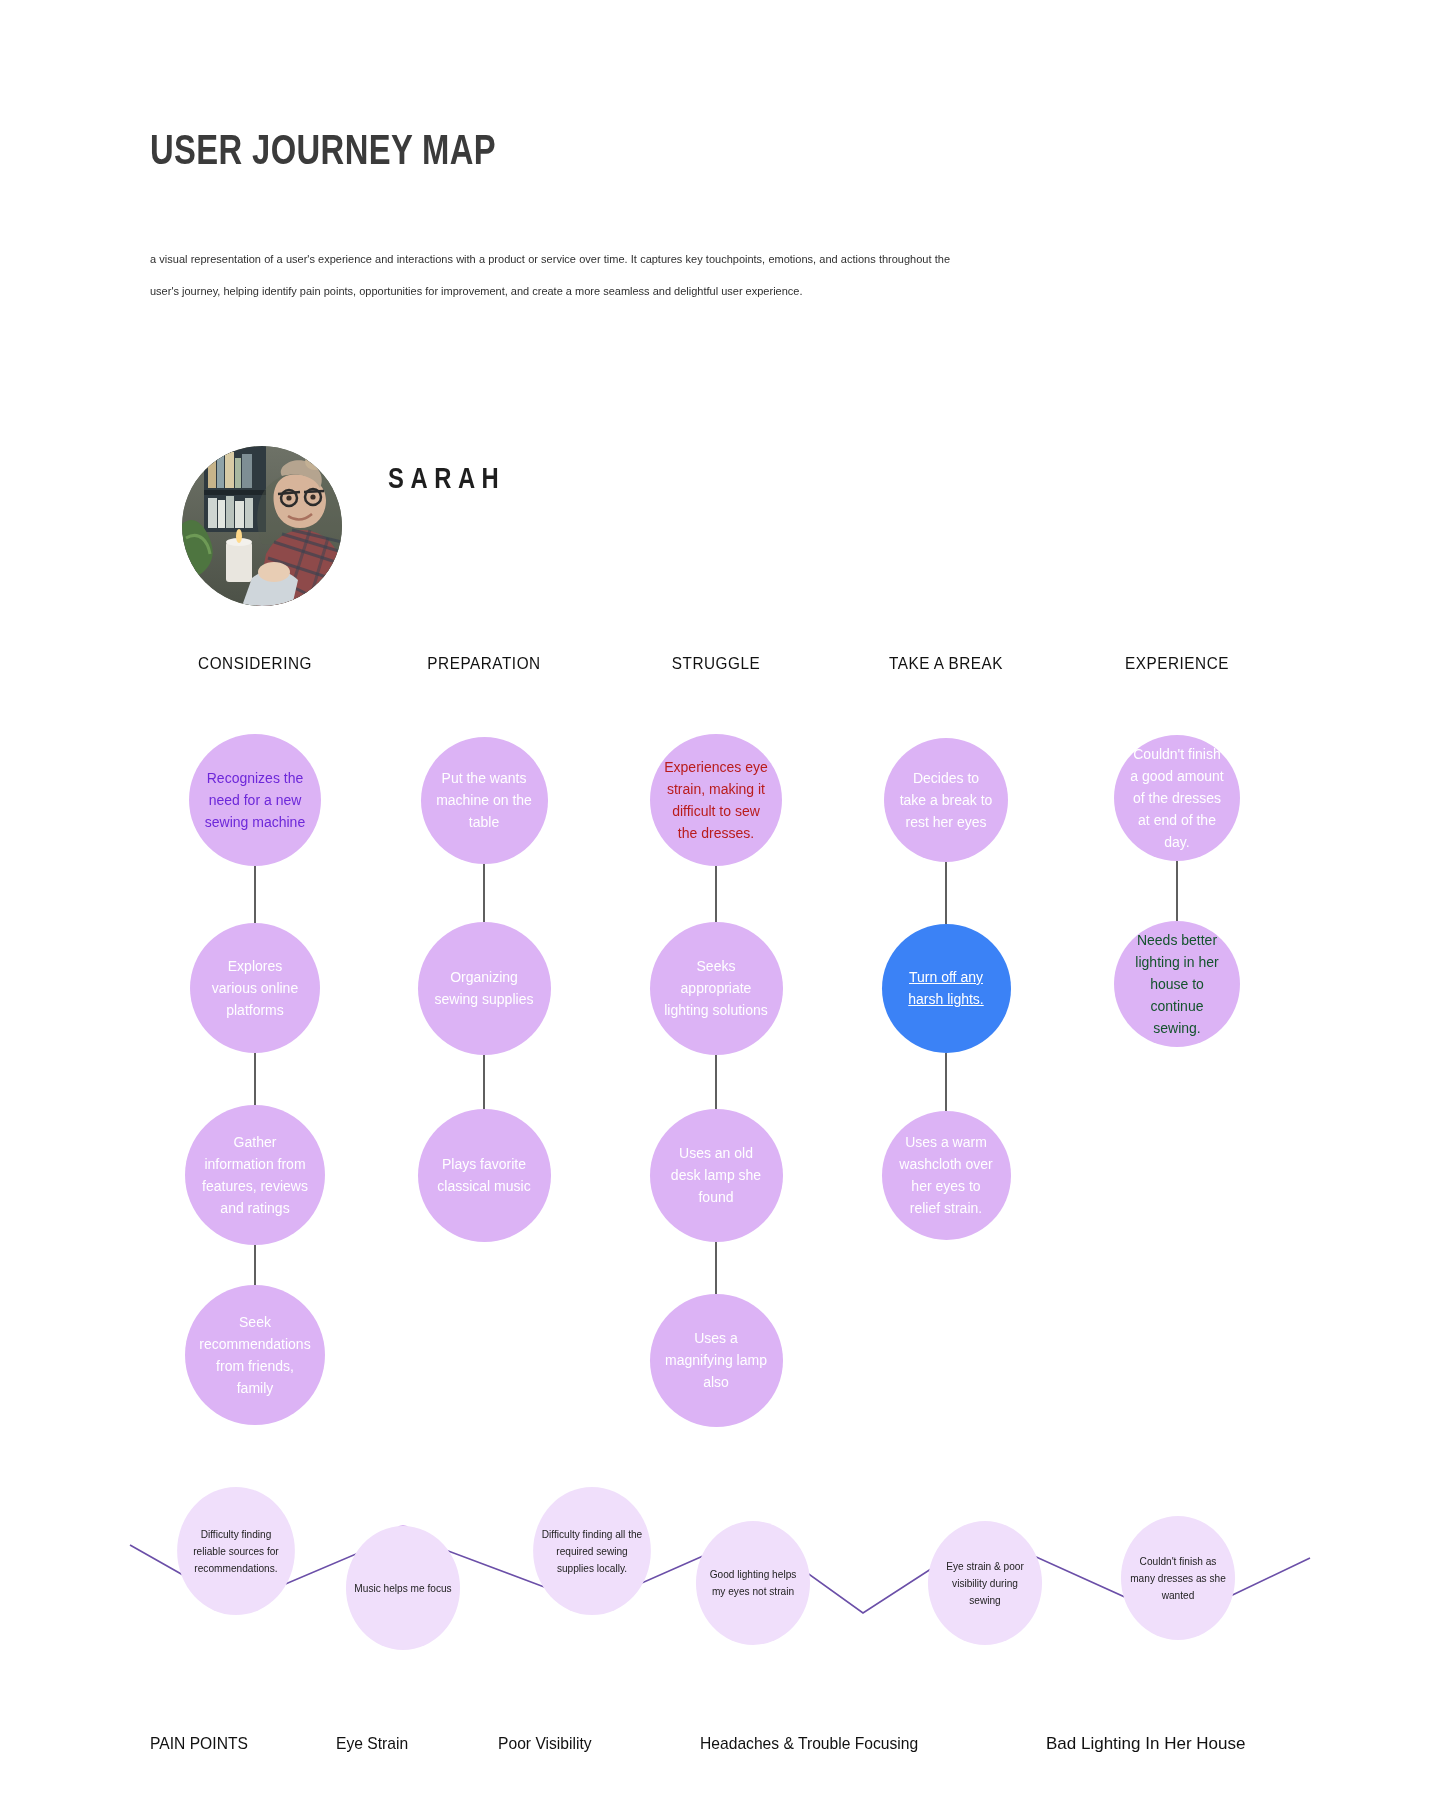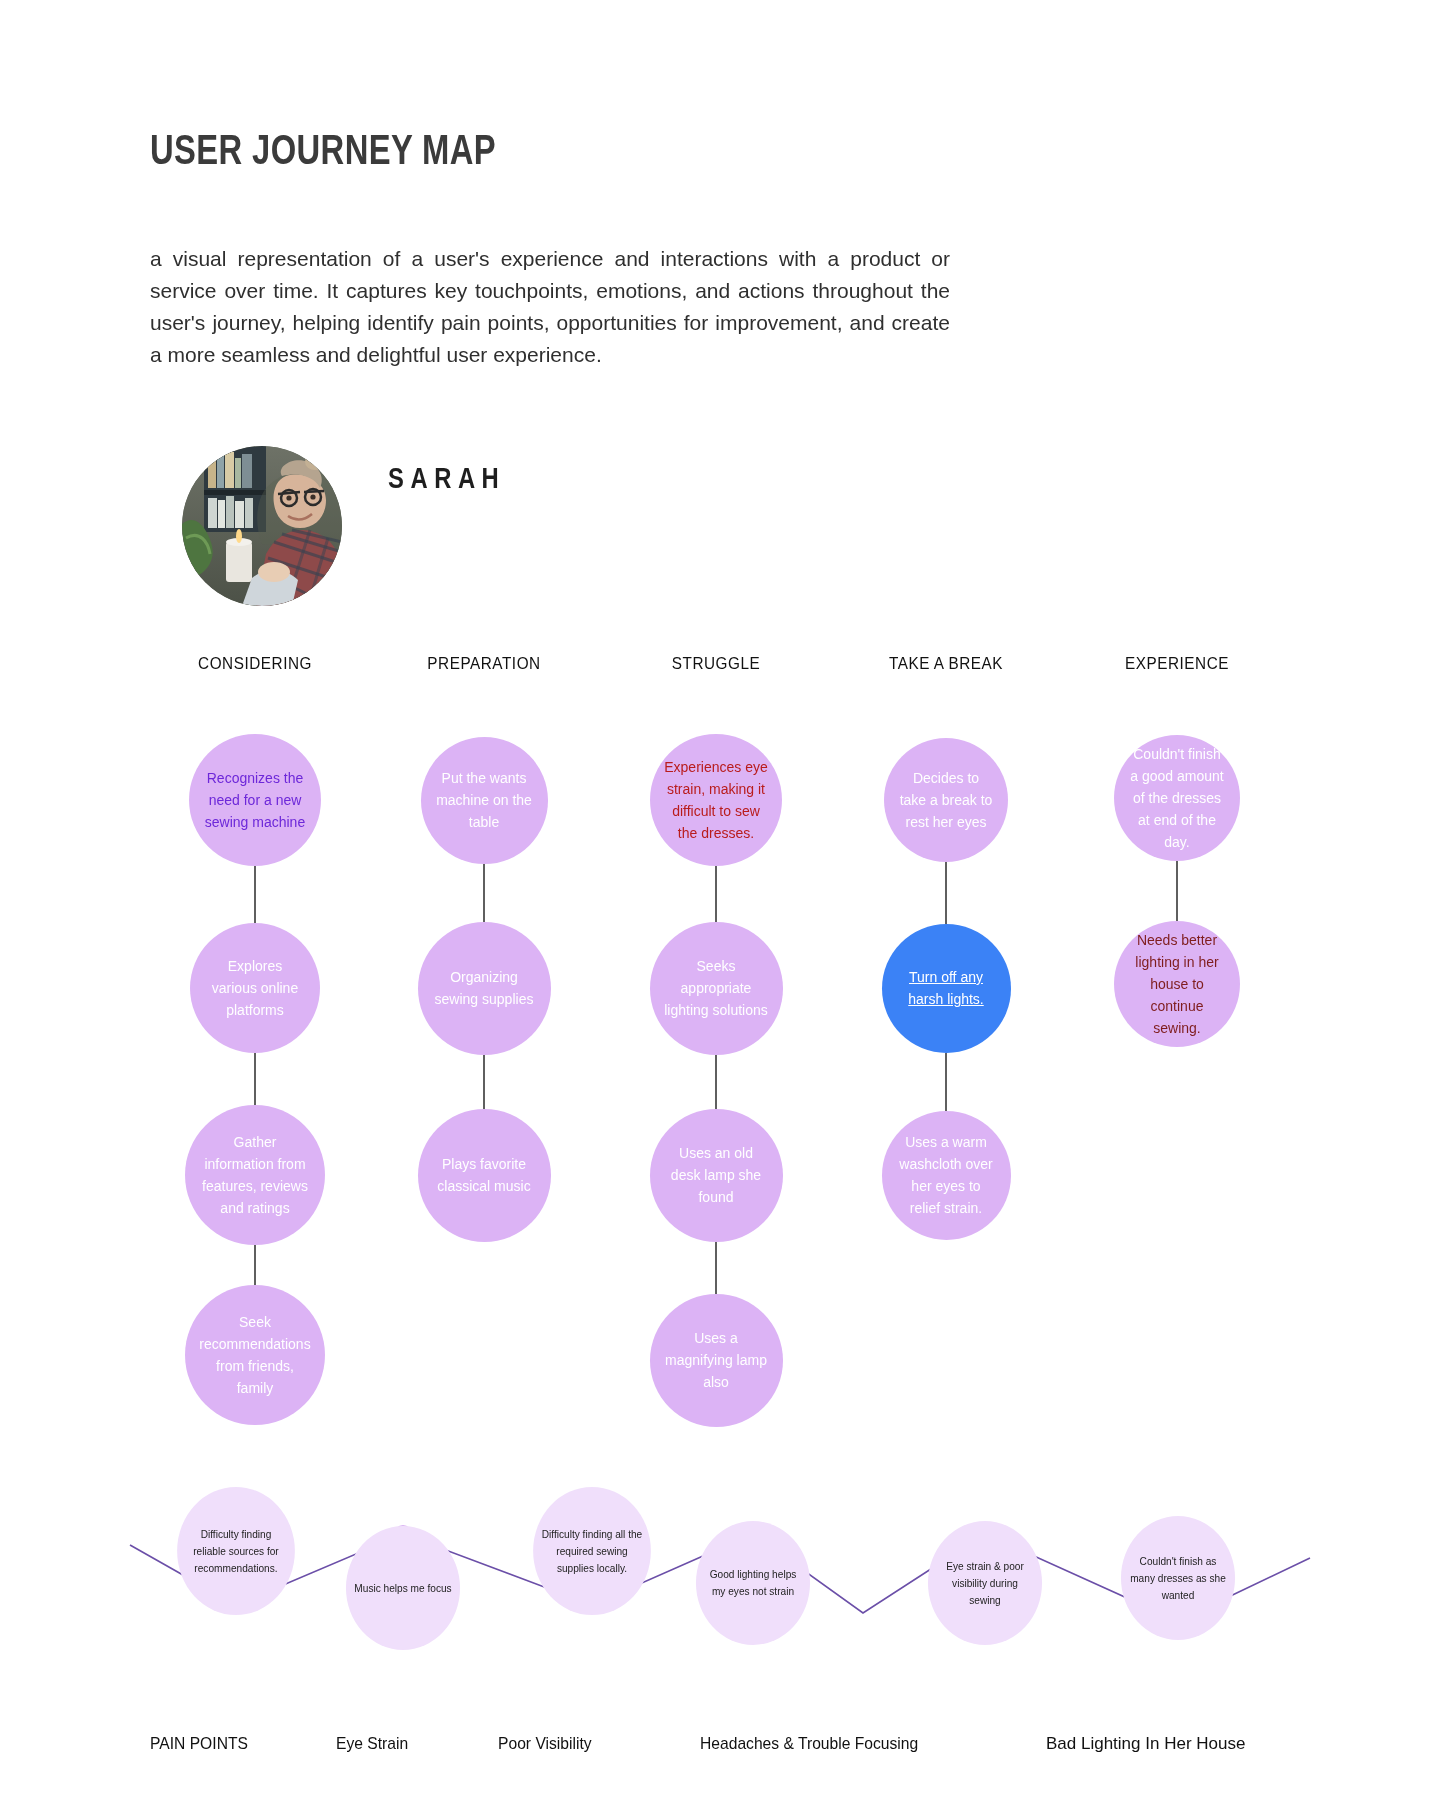--- a/index.html
+++ b/index.html
@@ -22,21 +22,21 @@
     letter-spacing: 0.5px;
     color: #3b3b3b;
     transform: scaleX(0.78);
     transform-origin: left center;
     white-space: nowrap;
   }
   .intro {
     position: absolute;
     left: 150px; top: 243px;
     width: 800px;
-    font-size: 21px;
+    font-size: 11px;
     line-height: 32px;
     color: #2f2f2f;
     text-align: justify;
     text-justify: inter-word;
   }
 
   
   .persona-avatar {
     position: absolute;
     left: 182px; top: 446px;
@@ -215,21 +215,21 @@
       <div class="jcircle" style="width: 133px; height: 133px; left: 649.5px; top: 1293.5px; background: rgb(220, 179, 245); color: rgb(255, 255, 255);">Uses a magnifying lamp also</div>
       <div class="stage-header" style="left: 806px; width: 280px;">TAKE A BREAK</div>
       <div class="jcircle" style="width: 124px; height: 124px; left: 884px; top: 738px; background: rgb(220, 179, 245); color: rgb(255, 255, 255);">Decides to take a break to rest her eyes</div>
       <div class="jline" style="left: 945px; top: 862px; height: 61.5px; background: rgb(95, 95, 95);"></div>
       <div class="jcircle" style="width: 129px; height: 129px; left: 881.5px; top: 923.5px; background: #3b82f6; color: rgb(255, 255, 255); text-decoration: underline;">Turn off any harsh lights.</div>
       <div class="jline" style="left: 945px; top: 1052.5px; height: 58px; background: rgb(95, 95, 95);"></div>
       <div class="jcircle" style="width: 129px; height: 129px; left: 881.5px; top: 1110.5px; background: rgb(220, 179, 245); color: rgb(255, 255, 255);">Uses a warm washcloth over her eyes to relief strain.</div>
       <div class="stage-header" style="left: 1037px; width: 280px;">EXPERIENCE</div>
       <div class="jcircle" style="width: 126px; height: 126px; left: 1114px; top: 735px; background: rgb(220, 179, 245); color: rgb(255, 255, 255);">Couldn't finish a good amount of the dresses at end of the day.</div>
       <div class="jline" style="left: 1176px; top: 861px; height: 60px; background: rgb(95, 95, 95);"></div>
-      <div class="jcircle" style="width: 126px; height: 126px; left: 1114px; top: 921px; background: rgb(220, 179, 245); color: #7f1d1d;">Needs better lighting in her house to continue sewing.</div>
+      <div class="jcircle" style="width: 126px; height: 126px; left: 1114px; top: 921px; background: rgb(220, 179, 245); color: #14532d;">Needs better lighting in her house to continue sewing.</div>
     </div>
 
   <svg class="emotion-layer" id="emotion-svg" viewBox="0 0 1440 1816" xmlns="http://www.w3.org/2000/svg">
       <polyline points="130,1545 236,1605 403,1534 592,1605 753,1534 863,1613 985,1534 1178,1621 1310,1558" fill="none" stroke="#6b4fa8" stroke-width="1.6"></polyline>
       <circle cx="236" cy="1605" r="9" fill="#d9b2f2"></circle>
       <circle cx="403" cy="1534" r="9" fill="#d9b2f2"></circle>
       <circle cx="592" cy="1605" r="9" fill="#d9b2f2"></circle>
       <circle cx="753" cy="1534" r="9" fill="#d9b2f2"></circle>
       <circle cx="985" cy="1534" r="9" fill="#d9b2f2"></circle>
       <circle cx="1178" cy="1621" r="9" fill="#d9b2f2"></circle>

